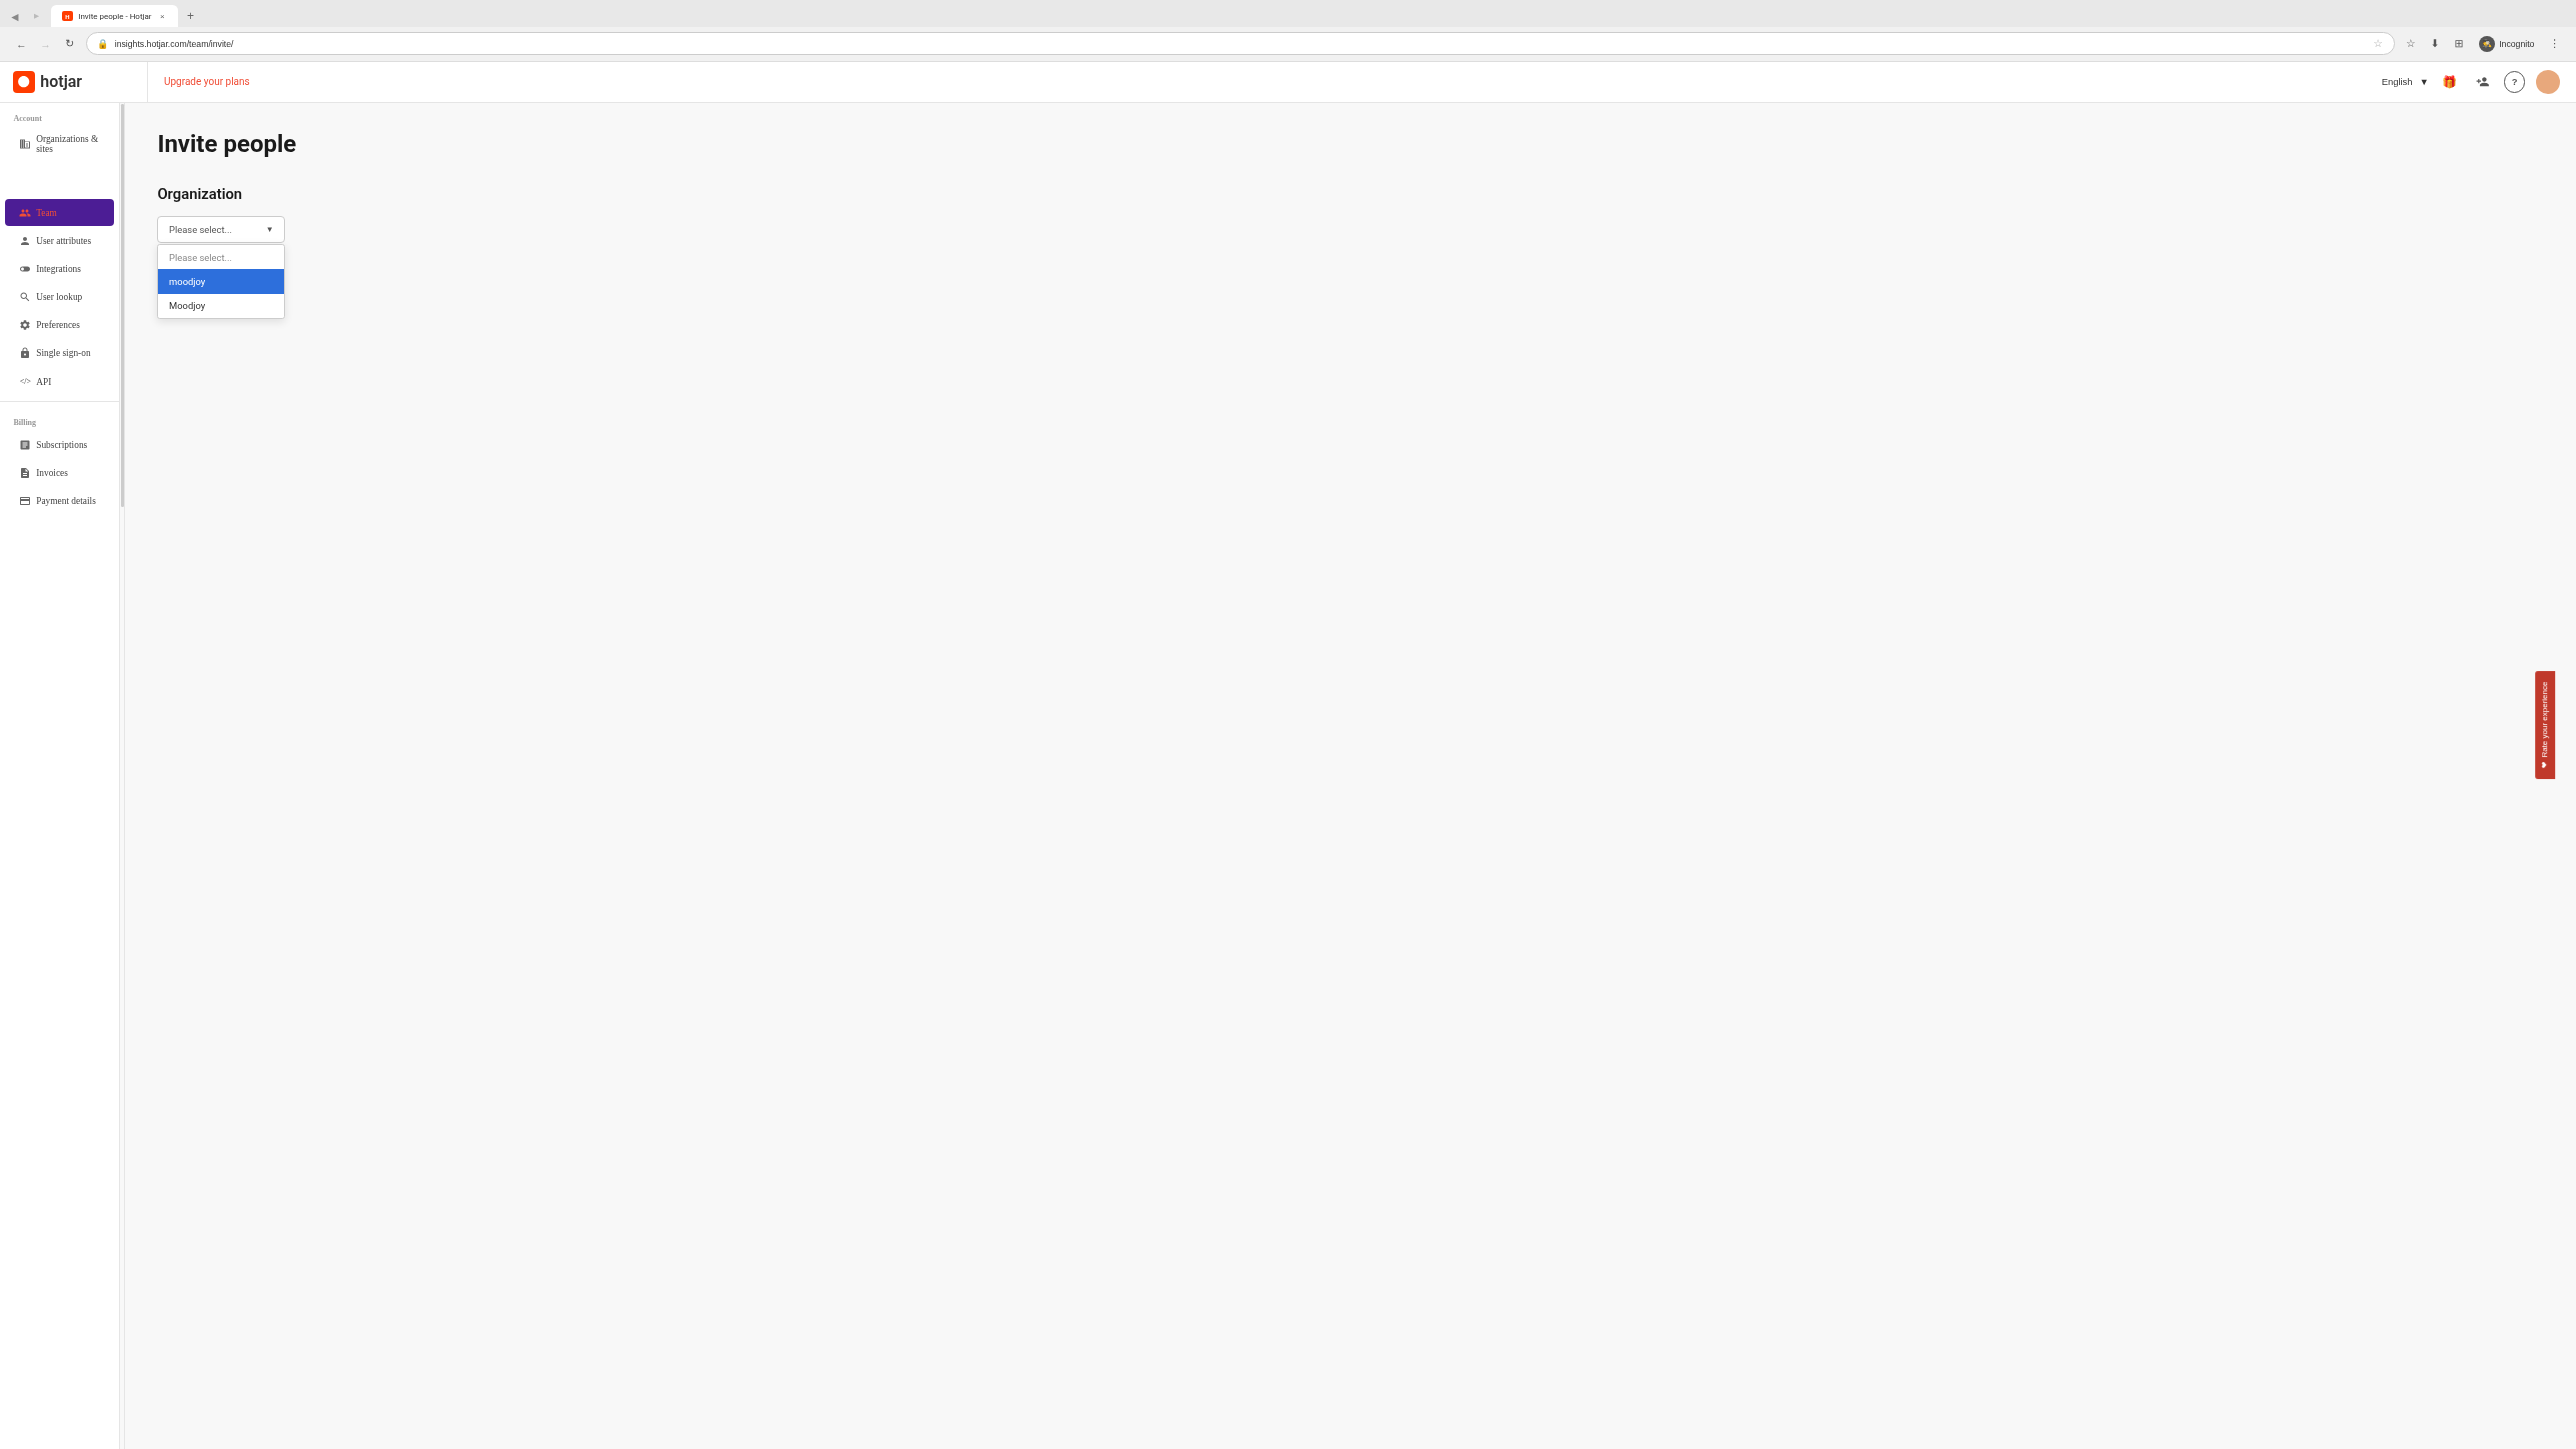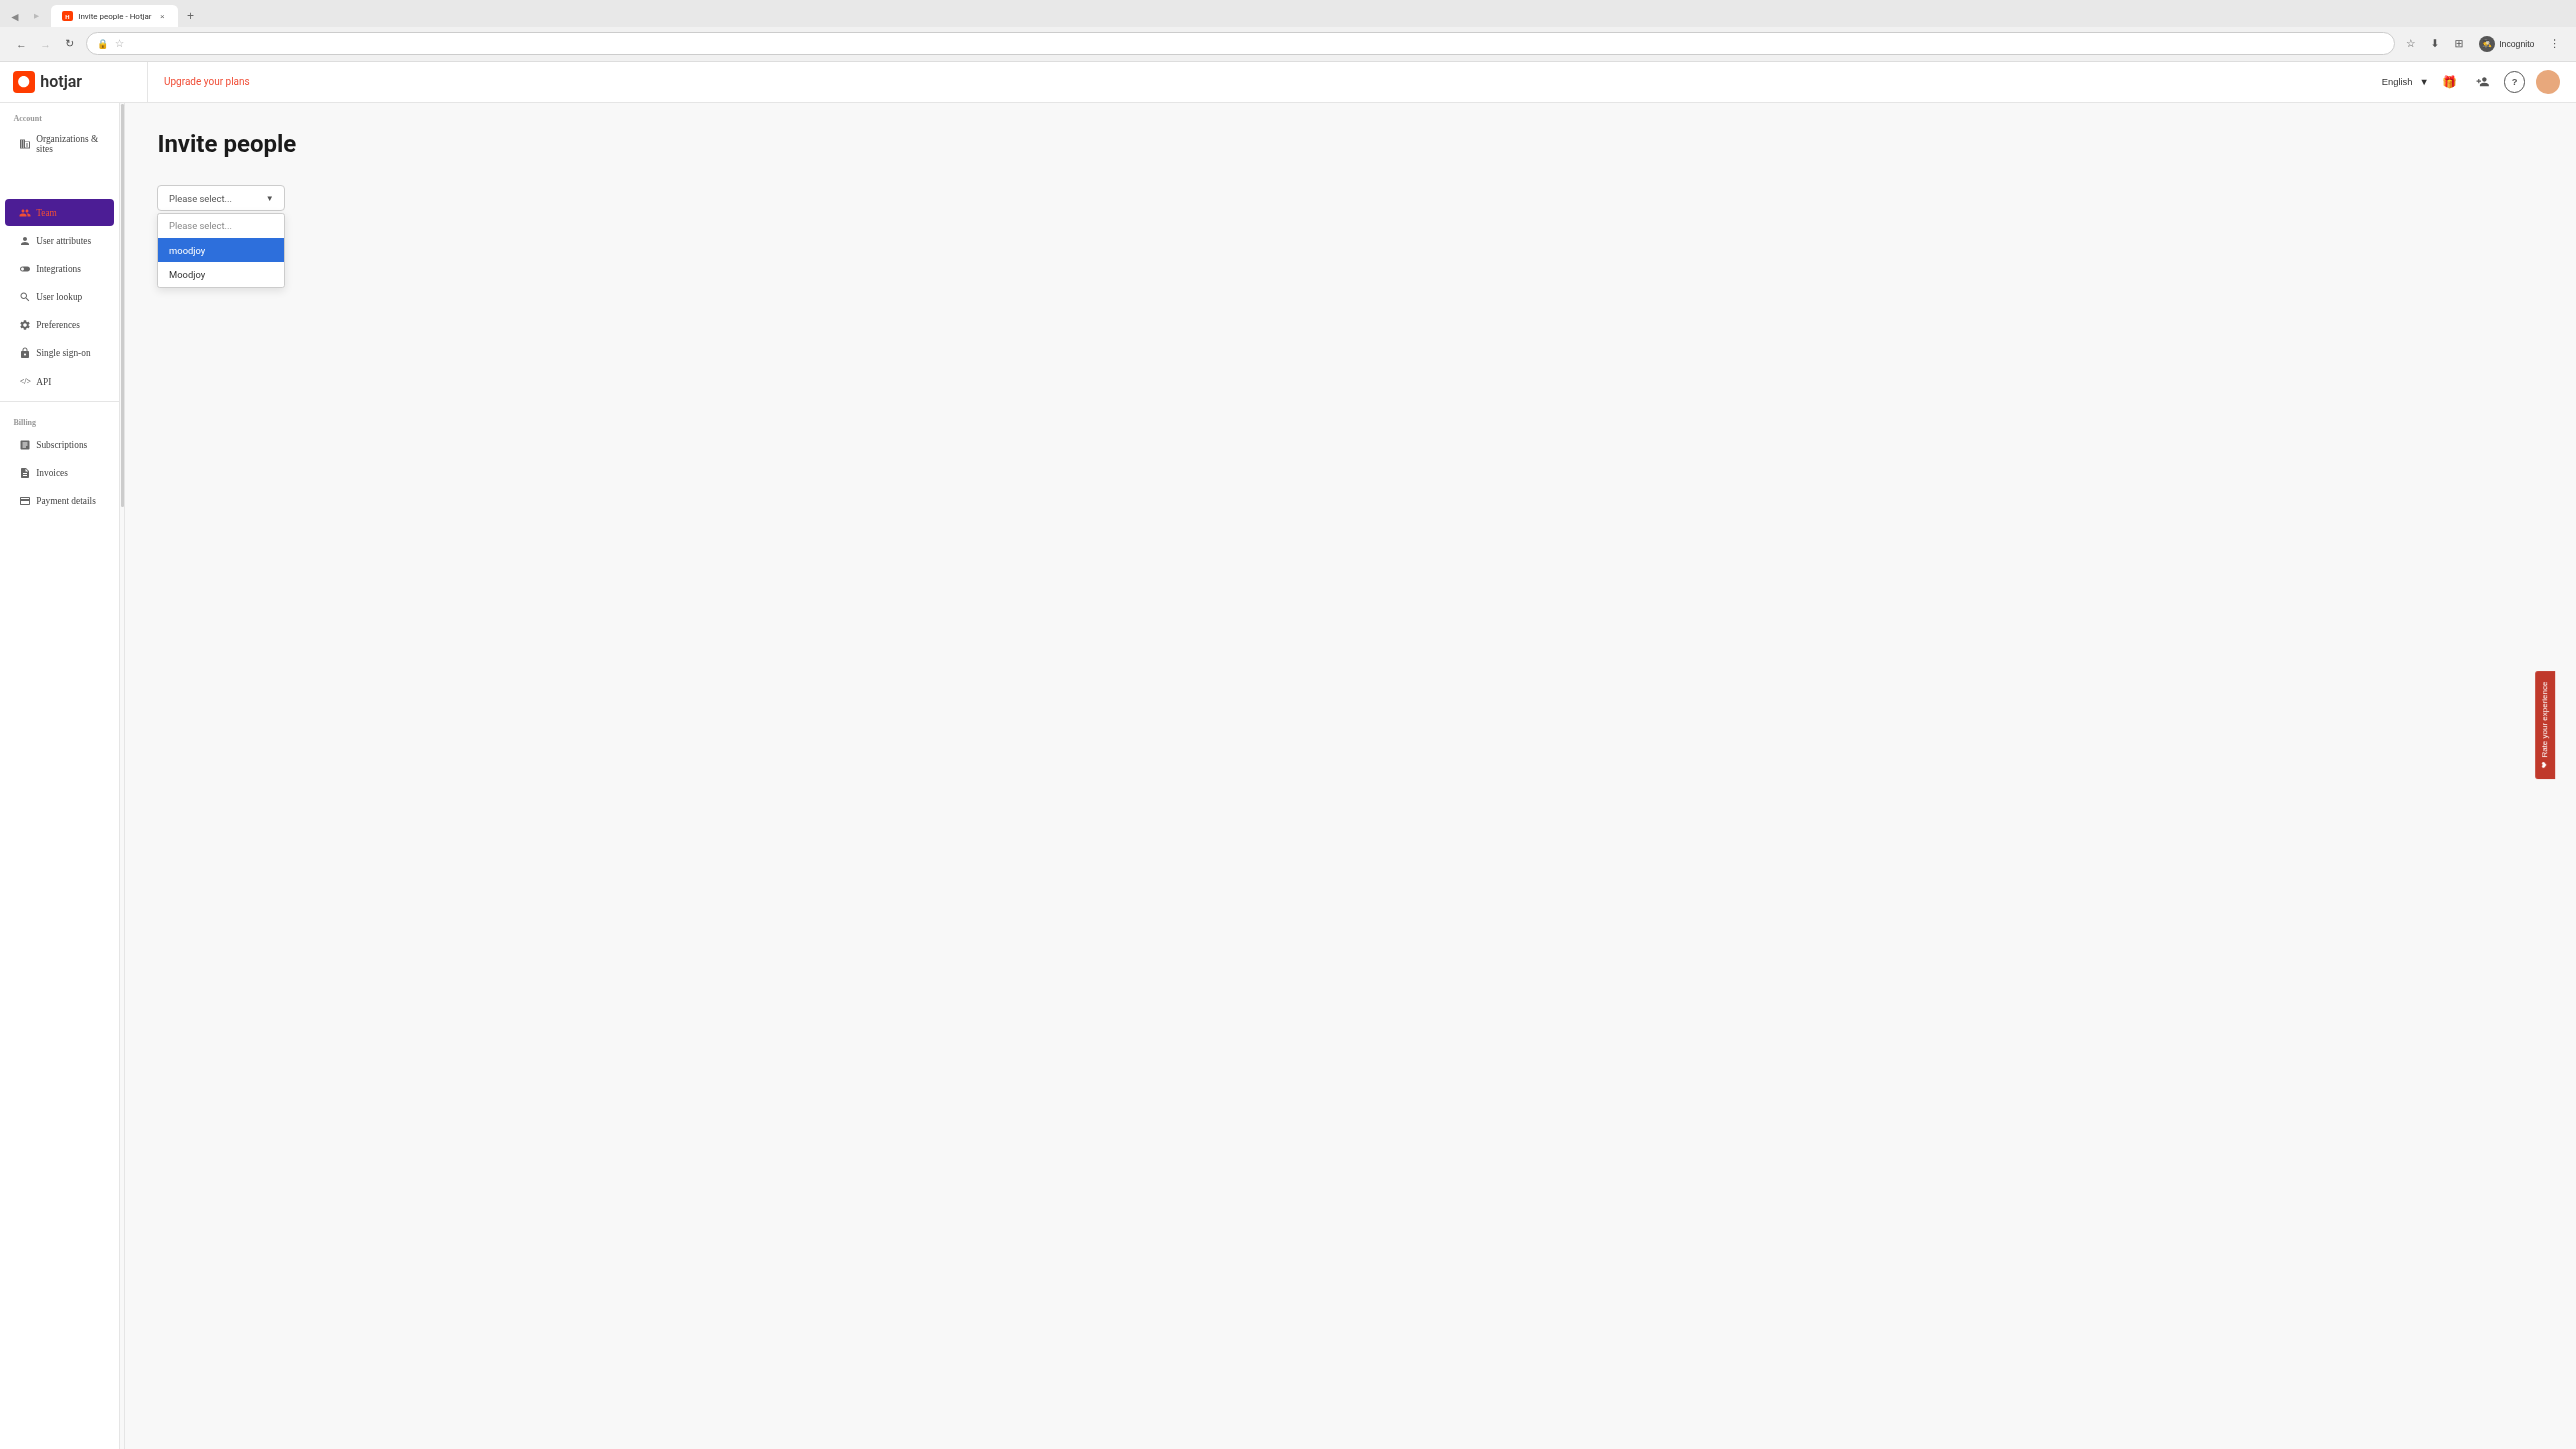--- a/index.html
+++ b/index.html
@@ -431,20 +431,21 @@
   </div>
 
   <div class="browser-toolbar">
     <div class="toolbar-nav">
       <button class="toolbar-btn">←</button>
       <button class="toolbar-btn" style="color:#bbb;">→</button>
       <button class="toolbar-btn">↻</button>
     </div>
     <div class="url-bar">
       <span style="color:#555;font-size:9.4px;">🔒</span>
+      <input class="url-text" readonly="" value="insights.hotjar.com/team/invite/" style="">
       <span style="color:#aaa;cursor:pointer;font-size:10.7px;">☆</span>
     </div>
     <div class="toolbar-actions">
       <button class="toolbar-action-btn">☆</button>
       <button class="toolbar-action-btn">⬇</button>
       <button class="toolbar-action-btn">⊞</button>
       <button class="incognito-badge">
         <div class="incognito-icon">🕵</div>
         <span>Incognito</span>
       </button>
@@ -589,20 +590,21 @@
     </div>
 
     <div style="width:5.4px;background:#f8f8f8;border-right:0.7px solid #e5e5e5;">
       <div style="width:2.7px;height:30%;background:#ccc;border-radius:1.3px;margin:0 auto;margin-top:15%;"></div>
     </div>
   </div>
 
   <div class="main-content">
     <h1 class="page-title">Invite people</h1>
 
+    <h2 class="section-title">Organization</h2>
 
     <div class="dropdown-wrapper">
       <div class="dropdown-trigger">
         <span>Please select...</span>
         <span class="arrow">▼</span>
       </div>
       <div class="dropdown-menu">
         <div class="dropdown-option placeholder">Please select...</div>
         <div class="dropdown-option selected">moodjoy</div>
         <div class="dropdown-option">Moodjoy</div>

